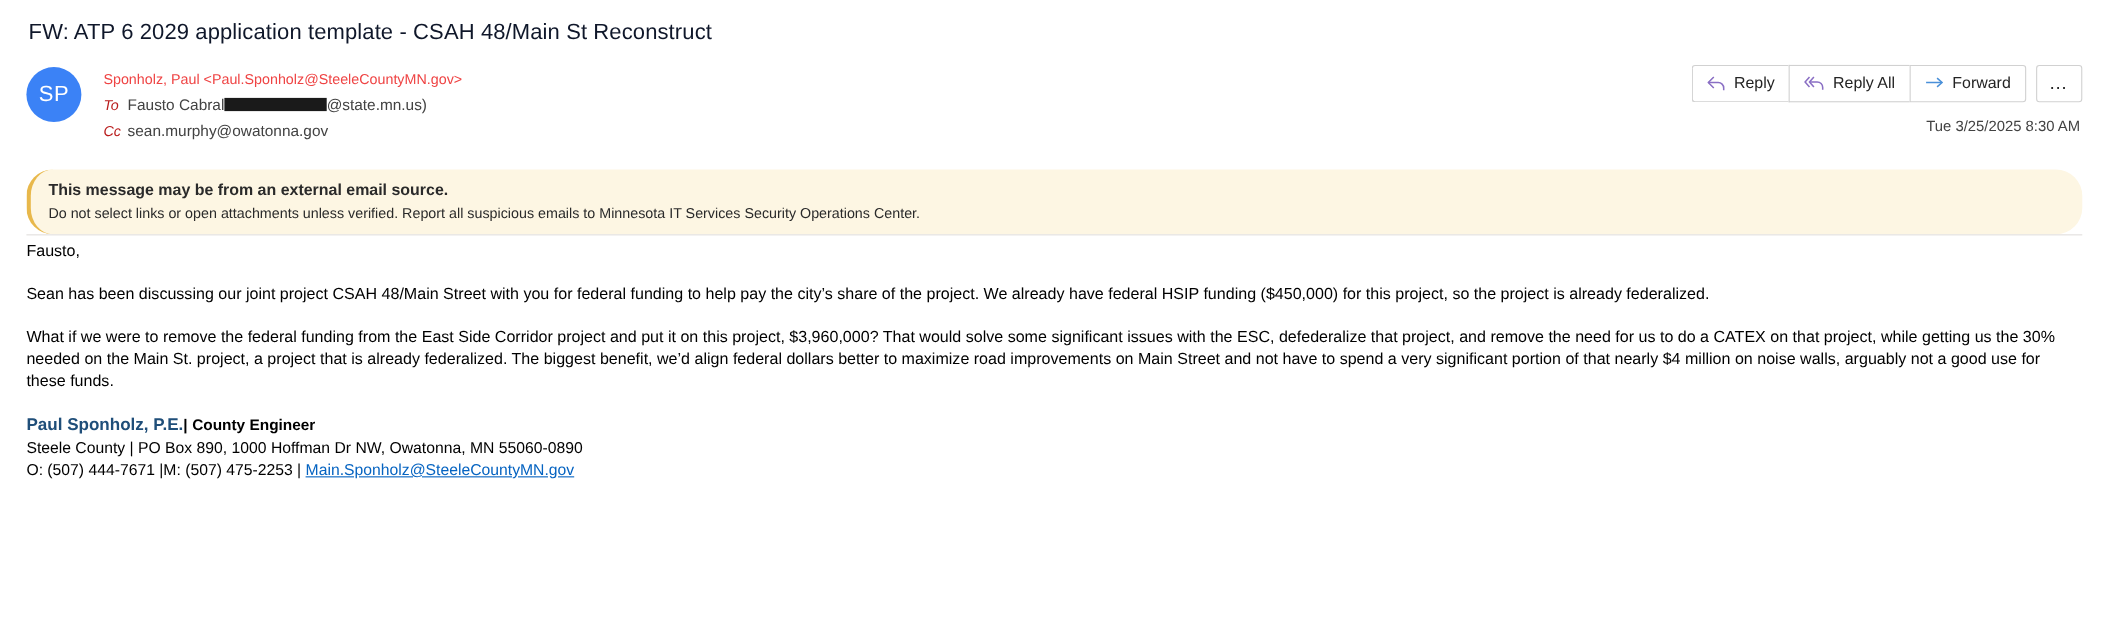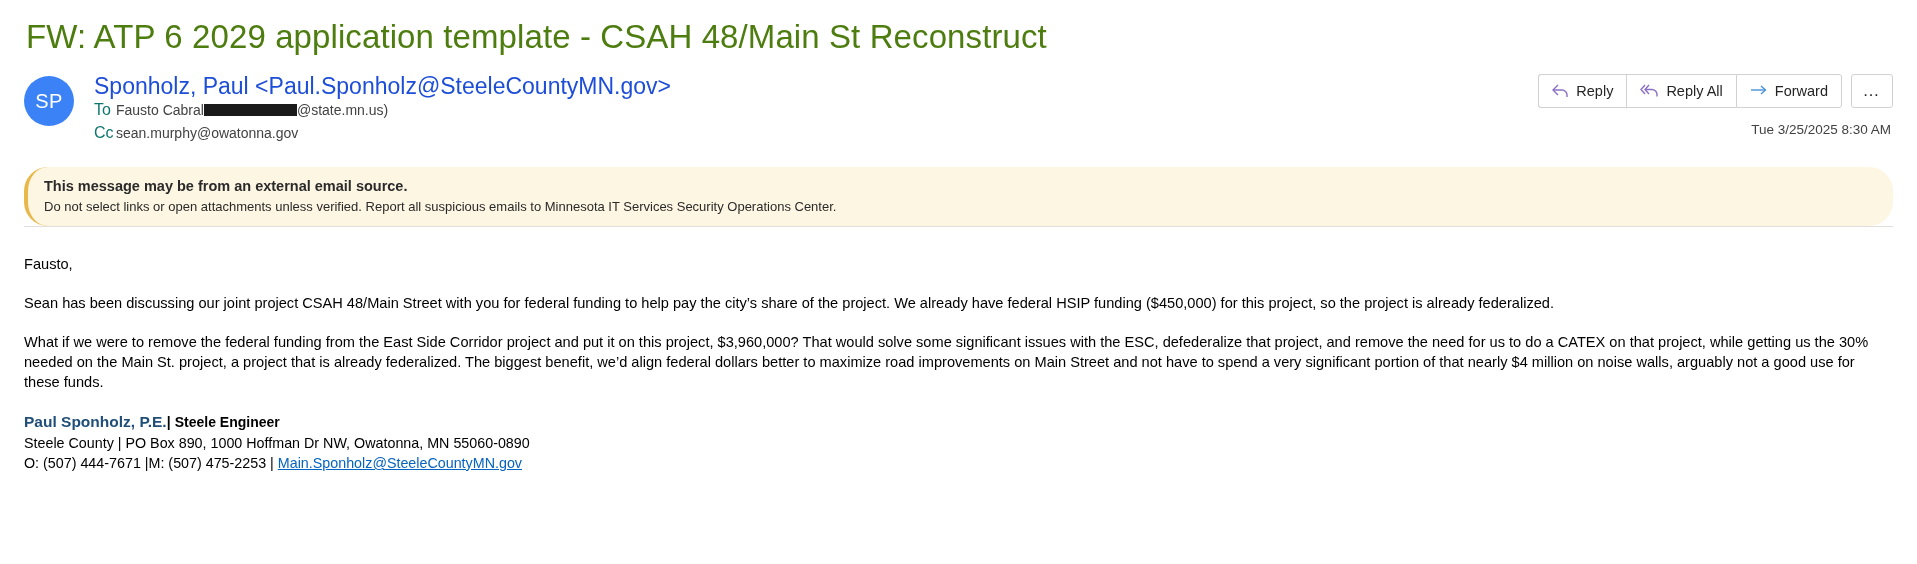--- a/index.html
+++ b/index.html
@@ -15,23 +15,23 @@
     overflow: hidden;
   }
   .mail {
     position: relative;
     width: 1917px;
     height: 564px;
     box-sizing: border-box;
     padding: 0 24px;
   }
   .subject {
-    font-size: 33px;
+    font-size: 20px;
     font-weight: 400;
-    color: #4d7c0f;
+    color: #0f172a;
     padding-top: 18px;
     padding-left: 2px;
     letter-spacing: 0.1px;
   }
   .header-row {
     display: flex;
     align-items: flex-start;
     margin-top: 18px;
     position: relative;
   }
@@ -47,37 +47,38 @@
     justify-content: center;
     flex: 0 0 auto;
     margin-top: 2px;
     letter-spacing: 0.5px;
   }
   .addr-block {
     margin-left: 20px;
     padding-top: 2px;
   }
   .from-line {
-    font-size: 23px;
-    color: #1d4ed8;
+    font-size: 13px;
+    color: #ef4444;
     line-height: 21px;
   }
   .recip-line {
     font-size: 14px;
     color: #424242;
     line-height: 20px;
     margin-top: 3px;
     display: flex;
     align-items: baseline;
   }
   .recip-label {
-    color: #0f766e;
+    color: #b91c1c;
     width: 22px;
     flex: 0 0 auto;
-    font-size: 16px;
+    font-size: 13px;
+    font-style: italic;
   }
   .redact {
     display: inline-block;
     width: 93px;
     height: 12px;
     background: #1a1a1a;
     vertical-align: -1px;
     margin: 0 0 0 0;
   }
   .actions {
@@ -145,21 +146,21 @@
   .warning-text {
     font-size: 13px;
     color: #2a2a2a;
     margin-top: 5px;
   }
   .divider {
     border-top: 1px solid #e1dfdd;
     margin-top: 0;
   }
   .body {
-    padding-top: 27px;
+    padding-top: 5px;
     font-size: 14.6px;
     line-height: 20px;
     color: #000000;
   }
   .body p {
     margin: 0 0 19px 0;
   }
   .sig-name {
     color: #1f4e79;
     font-weight: bold;
@@ -246,21 +247,21 @@
 
   <div class="divider"></div>
 
   <div class="body">
     <p>Fausto,</p>
     <p>Sean has been discussing our joint project CSAH 48/Main Street with you for federal funding to help pay the city’s share of the project.  We already have federal HSIP funding ($450,000) for this project, so the project is already federalized.</p>
     <p>What if we were to remove the federal funding from the East Side Corridor project and put it on this project, $3,960,000?  That would solve some significant issues with the ESC, defederalize that project, and remove the need for us to do a CATEX on that project, while getting us the 30% needed on the Main St. project, a project that is already federalized.    The biggest benefit, we’d align federal dollars better to maximize road improvements on Main Street and not have to spend a very significant portion of that nearly $4 million on noise walls, arguably not a good use for these funds.</p>
 
     <div>
       <div>
-        <span class="sig-name">Paul Sponholz, P.E.</span><span class="sig-title">|</span> <span class="sig-title">Steele Engineer</span>
+        <span class="sig-name">Paul Sponholz, P.E.</span><span class="sig-title">|</span> <span class="sig-title">County Engineer</span>
       </div>
       <div class="sig-line">Steele County | PO Box 890, 1000 Hoffman Dr NW, Owatonna, MN 55060-0890</div>
       <div class="sig-line">
         <span>O: (507) 444-7671 |M: (507) 475-2253 |</span>
         <a class="sig-link" href="#">Main.Sponholz@SteeleCountyMN.gov</a>
       </div>
     </div>
   </div>
 
 </div>

